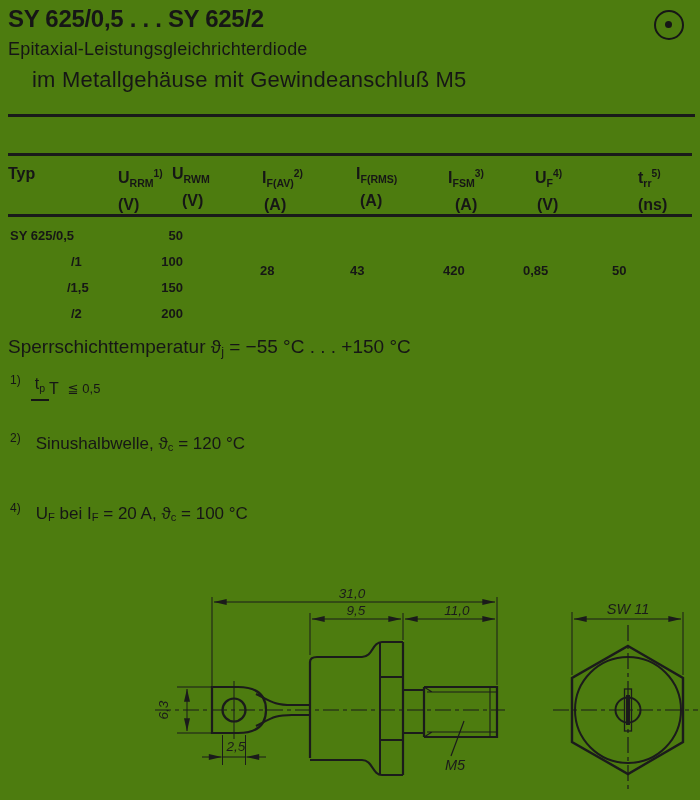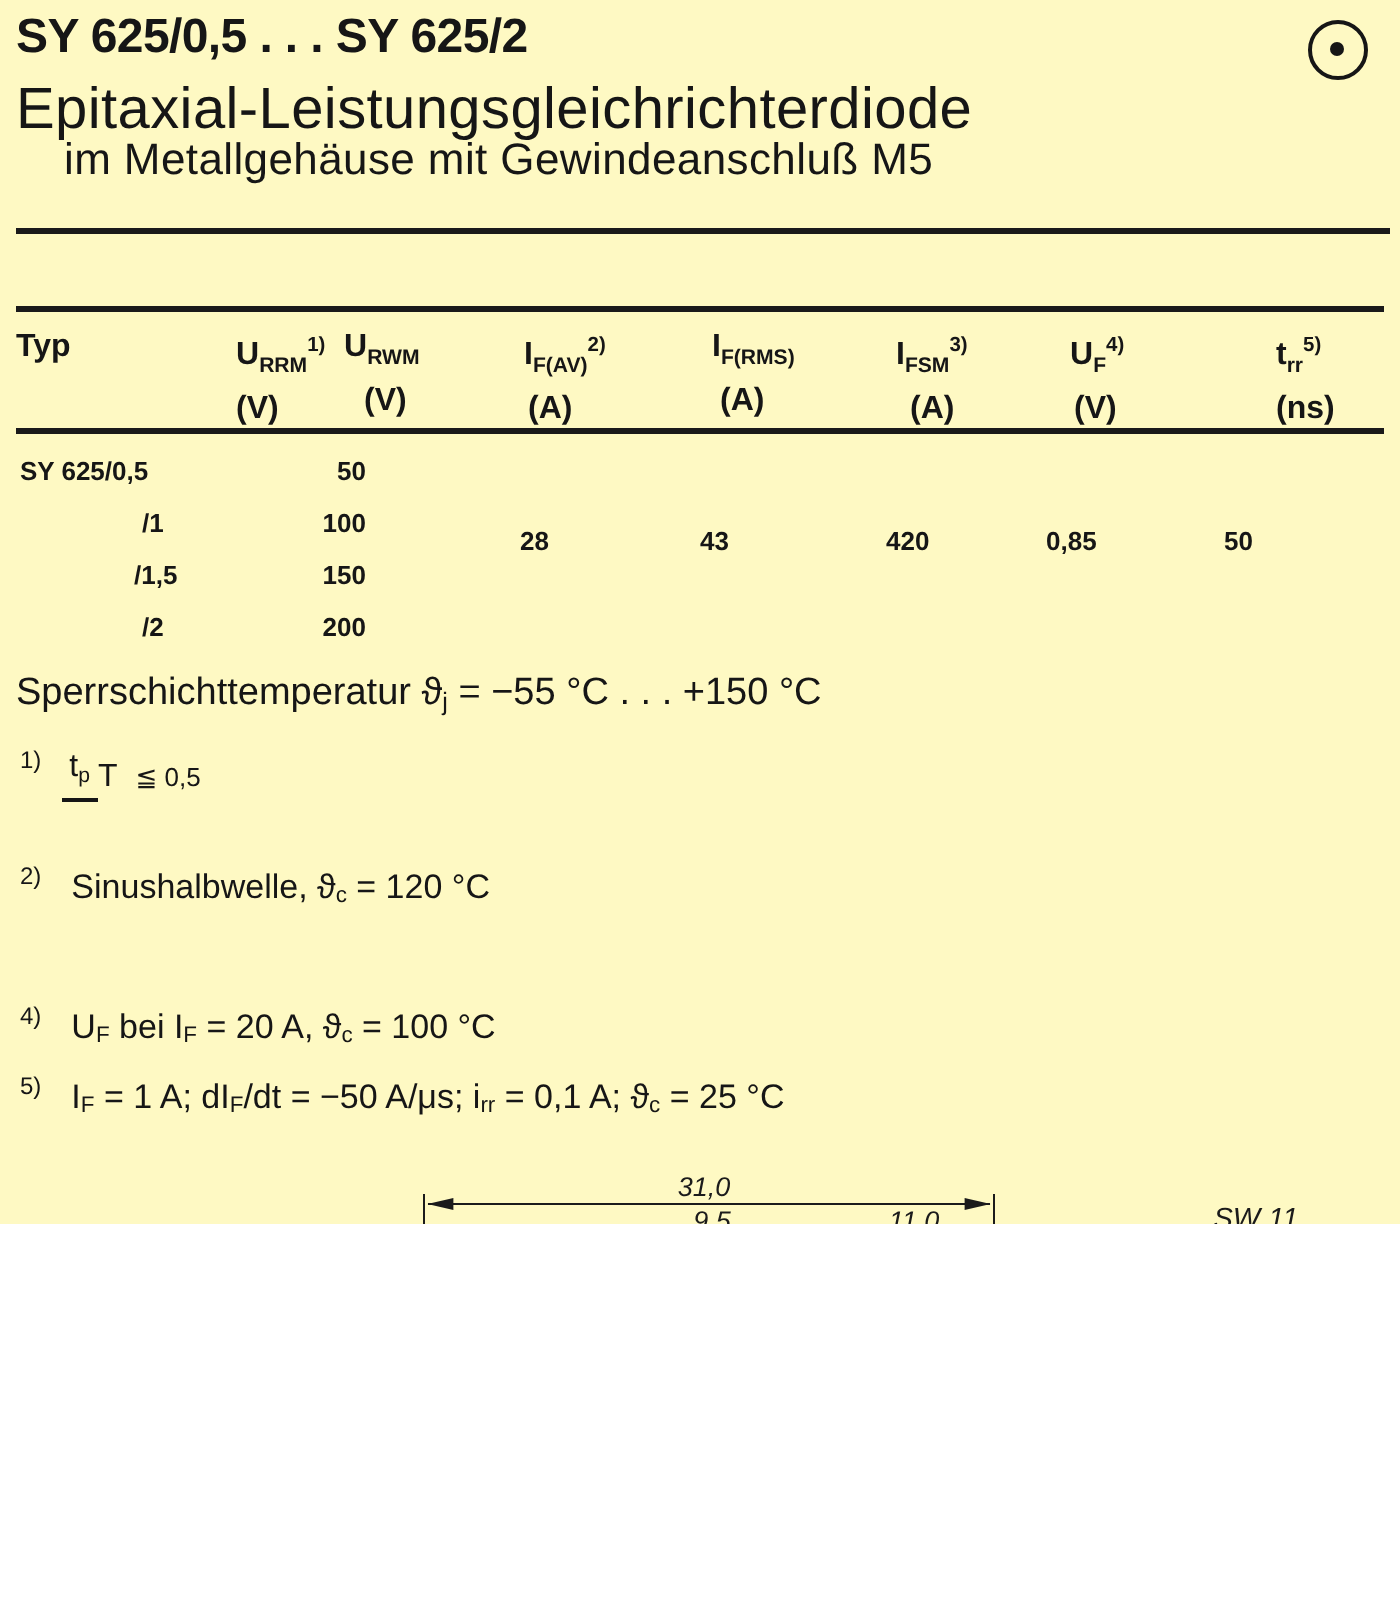--- a/index.html
+++ b/index.html
@@ -1,28 +1,28 @@
 <!DOCTYPE html>
 <html><head>
 <meta charset="utf-8">
 <style>
   html,body{margin:0;padding:0;}
   .page{
     position:relative;
-    width:700px;height:612px;
-    background:#fef9c3;
+    width:700px;height:800px;
+    background:#4d7c0f;
     font-family:"Liberation Sans","DejaVu Sans",sans-serif;
     color:#161616;
     overflow:hidden;
   }
   .abs{position:absolute;}
 
   
   .title{left:8px;top:5px;font-size:24px;font-weight:700;letter-spacing:-0.3px;}
-  .subtitle1{left:8px;top:39px;font-size:29px;font-weight:400;letter-spacing:0.2px;}
+  .subtitle1{left:8px;top:39px;font-size:18px;font-weight:400;letter-spacing:0.2px;}
   .subtitle2{left:8px;top:67px;font-size:22px;font-weight:400;letter-spacing:0.2px;margin-left:24px;}
   .brandmark{left:654px;top:10px;width:26px;height:26px;border:2.5px solid #161616;border-radius:50%;}
   .brandmark::after{content:"";position:absolute;left:8.5px;top:8.5px;width:7px;height:7px;background:#161616;border-radius:50%;}
   .rule{left:8px;width:687px;height:3px;background:#1a1a1a;}
   .rule-top{top:114px;}
   .rule-thead-top{top:153px;height:2.5px;width:684px;}
   .rule-thead-bottom{top:214px;height:2.5px;width:684px;}
 
   
   .th{top:163px;font-size:16px;font-weight:700;line-height:21px;white-space:nowrap;}
@@ -135,23 +135,20 @@
         <span class="top">t<sub>p</sub></span>
         <span class="bot">T</span>
       </span><span class="cond">≦ 0,5</span>
   </div>
   <div class="abs footnote fn2">
     <span class="fn-marker">2)</span><span>Sinushalbwelle, ϑ<sub>c</sub> = 120 °C</span>
   </div>
   <div class="abs footnote fn4">
     <span class="fn-marker">4)</span><span>U<sub>F</sub> bei I<sub>F</sub> = 20 A, ϑ<sub>c</sub> = 100 °C</span>
   </div>
-  <div class="abs footnote fn5">
-    <span class="fn-marker">5)</span><span>I<sub>F</sub> = 1 A; dI<sub>F</sub>/dt = −50 A/μs; i<sub>rr</sub> = 0,1 A; ϑ<sub>c</sub> = 25 °C</span>
-  </div>
 
   <svg class="abs drawing" width="700" height="215" viewBox="0 0 700 215">
     <defs>
       <marker id="arr" orient="auto-start-reverse" markerUnits="userSpaceOnUse" markerWidth="14" markerHeight="8" refX="13.2" refY="4">
         <path d="M0.5,1 L13.5,4 L0.5,7 Z" fill="#1b1b1b"></path>
       </marker>
     </defs>
 
     <g stroke="#1b1b1b" fill="none">
 

